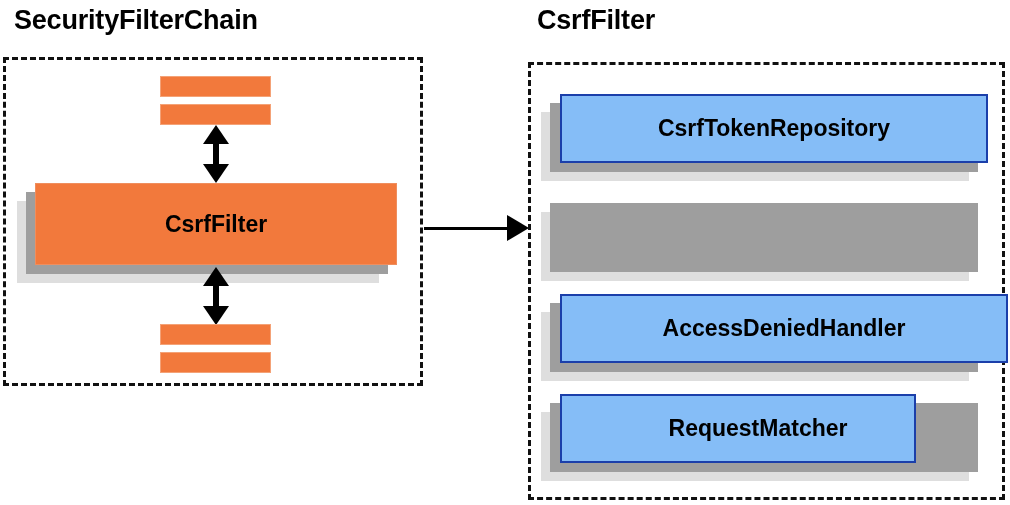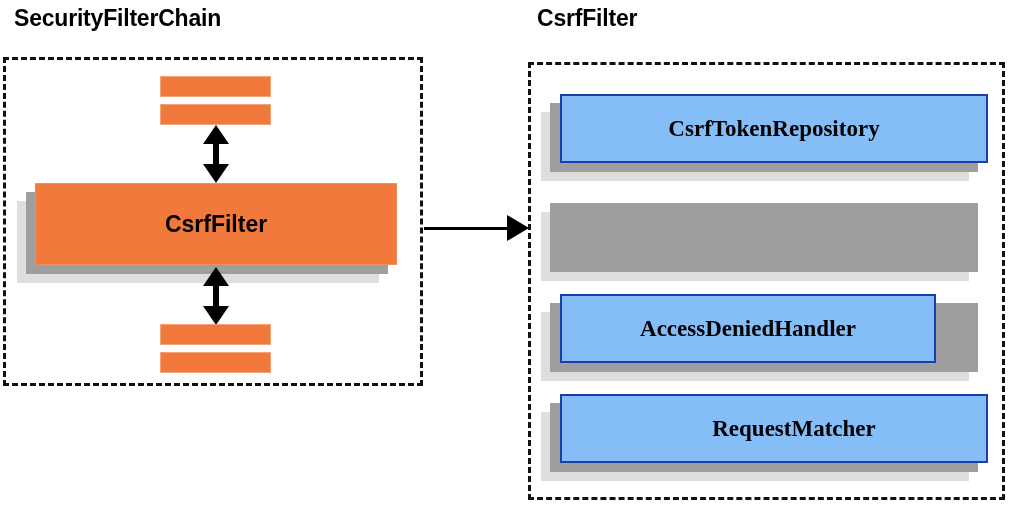--- a/index.html
+++ b/index.html
@@ -12,21 +12,21 @@
   }
   #canvas {
     position: relative;
     width: 1010px;
     height: 505px;
     background: #ffffff;
     overflow: hidden;
   }
   .panel-title {
     position: absolute;
-    font-size: 23px;
+    font-size: 27px;
     font-weight: bold;
     color: #000000;
     line-height: 1;
     white-space: nowrap;
     letter-spacing: -0.2px;
   }
   .dashed-panel {
     position: absolute;
     border: 3px dashed #111111;
     background: transparent;
@@ -55,21 +55,20 @@
     background: #f2793c;
     border: 1px solid #ef8e5e;
   }
   .box-orange-big {
     font-size: 23px;
   }
   .box-blue {
     background: #85bdf7;
     border: 2px solid #1b3faa;
     font-size: 23px;
-    font-family: Liberation Serif, serif;
   }
   .bar-orange {
     position: absolute;
     background: #f2793c;
     border: 1px solid #f4a277;
     box-sizing: border-box;
   }
   
   .vshaft {
     position: absolute;
@@ -135,19 +134,19 @@
 
   <div class="shadow-far" style="left:541px; top:112px; width:428px; height:69px;"></div>
   <div class="shadow-near" style="left:550px; top:103px; width:428px; height:69px;"></div>
   <div class="box box-blue" style="left:560px; top:94px; width:428px; height:69px;">CsrfTokenRepository</div>
 
   <div class="shadow-far" style="left:541px; top:212px; width:428px; height:69px;"></div>
   <div class="shadow-near" style="left:550px; top:203px; width:428px; height:69px;"></div>
 
   <div class="shadow-far" style="left:541px; top:312px; width:428px; height:69px;"></div>
   <div class="shadow-near" style="left:550px; top:303px; width:428px; height:69px;"></div>
-  <div class="box box-blue" style="left:560px; top:294px; width:376px; height:69px;">AccessDeniedHandler</div>
+  <div class="box box-blue" style="left:560px; top:294px; width:448px; height:69px;">AccessDeniedHandler</div>
 
   <div class="shadow-far" style="left:541px; top:412px; width:428px; height:69px;"></div>
   <div class="shadow-near" style="left:550px; top:403px; width:428px; height:69px;"></div>
-  <div class="box box-blue" style="left:560px; top:394px; width:428px; height:69px;padding-left:40px;">RequestMatcher</div>
+  <div class="box box-blue" style="left:560px; top:394px; width:356px; height:69px;padding-left:40px;">RequestMatcher</div>
 
 </div>
 
 </body></html>

